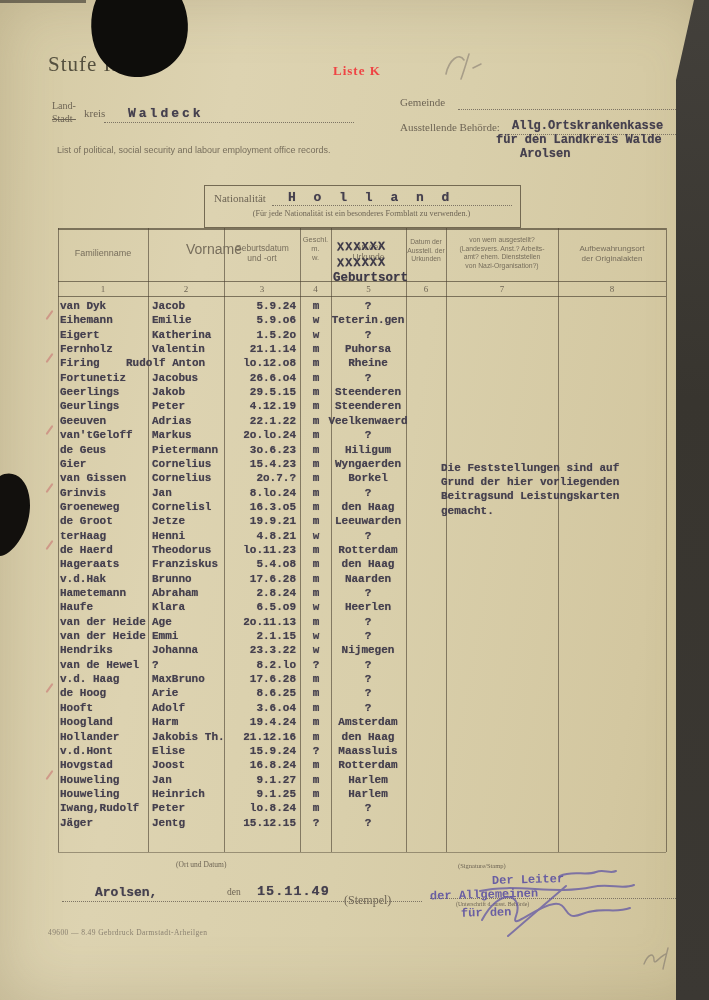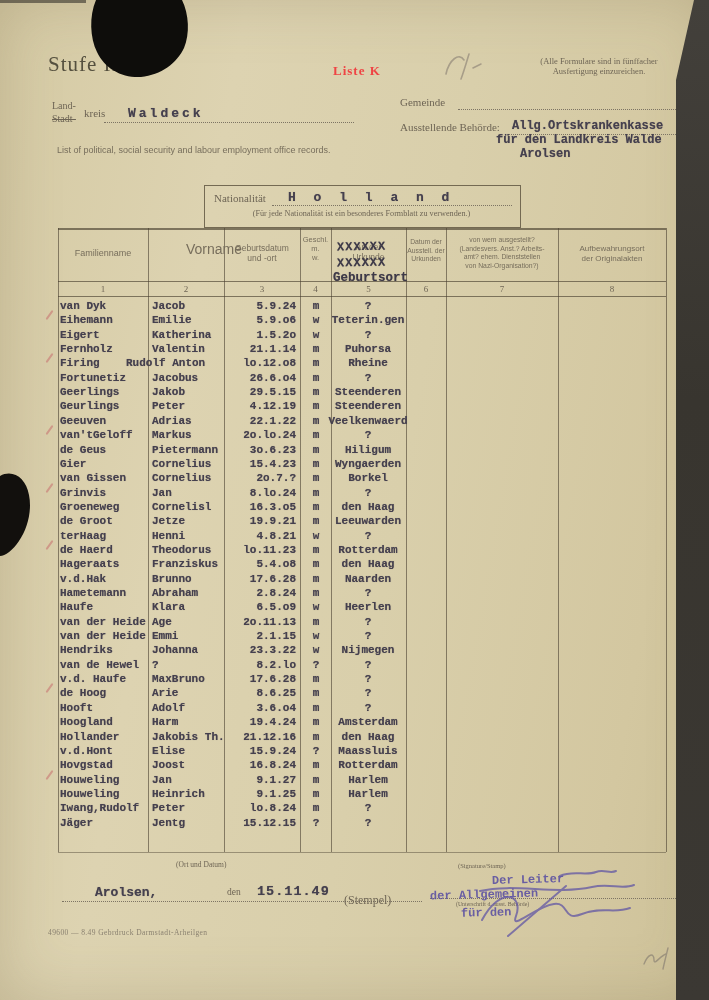--- a/index.html
+++ b/index.html
@@ -34,22 +34,20 @@
   svg{display:block;}
 </style>
 </head>
 <body>
 
 <div id="scan">
   <div id="paper"></div>
 
   <div class="abs printed" style="left:48px;top:52px;font-size:21px;letter-spacing:1px;color:#55503f;">Stufe III</div>
   <div class="abs printed" style="left:333px;top:63px;font-size:13px;font-weight:bold;letter-spacing:1px;color:#ef4444;">Liste K</div>
-  <div class="abs printed ml" style="left:518px;top:56px;width:162px;font-size:8.5px;line-height:10px;text-align:center;">(Alle Formulare sind in fünffacher
-Ausfertigung einzureichen.</div>
 
   <div class="abs printed" style="left:52px;top:100px;font-size:10px;">Land-</div>
   <div class="abs printed strike" style="left:52px;top:113px;font-size:10px;">Stadt-</div>
   <div class="abs printed" style="left:84px;top:107px;font-size:11px;">kreis</div>
   <div class="abs dotted" style="left:104px;top:121px;width:250px;"></div>
   <div class="abs typed" style="left:128px;top:106px;font-size:13px;letter-spacing:3px;">Waldeck</div>
 
   <div class="abs printed" style="left:400px;top:96px;font-size:11px;">Gemeinde</div>
   <div class="abs dotted" style="left:458px;top:108px;width:218px;"></div>
 
@@ -317,21 +315,21 @@
       <div class="trow typed" style="top: 358.75px;">
 
       <span class="c-name">van de Hewel</span>
       <span class="c-vor">?</span>
       <span class="c-dat">8.2.lo</span>
       <span class="c-sex">?</span>
       <span class="c-ort">?</span>
     </div>
       <div class="trow typed" style="top: 373.1px;">
 
-      <span class="c-name">v.d. Haufe</span>
+      <span class="c-name">v.d. Haag</span>
       <span class="c-vor">MaxBruno</span>
       <span class="c-dat">17.6.28</span>
       <span class="c-sex">m</span>
       <span class="c-ort">?</span>
     </div>
       <div class="trow typed" style="top: 387.45px;">
       <span class="tick" style="display: block;"></span>
       <span class="c-name">de Hoog</span>
       <span class="c-vor">Arie</span>
       <span class="c-dat">8.6.25</span>
@@ -405,20 +403,24 @@
       <div class="trow typed" style="top: 516.6px;">
 
       <span class="c-name">Jäger</span>
       <span class="c-vor">Jentg</span>
       <span class="c-dat">15.12.15</span>
       <span class="c-sex">?</span>
       <span class="c-ort">?</span>
     </div>
     </div>
 
+  <div class="abs typed ml" style="left:441px;top:461px;font-size:11px;line-height:14.2px;">Die Feststellungen sind auf
+Grund der hier vorliegenden
+Beitragsund Leistungskarten
+gemacht.</div>
 
   <div class="abs printed" style="left:176px;top:860px;font-size:7.5px;">(Ort und Datum)</div>
   <div class="abs dotted" style="left:62px;top:900px;width:360px;"></div>
   <div class="abs typed" style="left:95px;top:885px;font-size:13px;">Arolsen,</div>
   <div class="abs printed" style="left:227px;top:887px;font-size:9.5px;">den</div>
   <div class="abs typed" style="left:257px;top:884px;font-size:13.5px;letter-spacing:1px;">15.11.49</div>
   <div class="abs printed" style="left:344px;top:893px;font-size:12px;">(Stempel)</div>
 
   <div class="abs printed" style="left:458px;top:862px;font-size:6.5px;">(Signature/Stamp)</div>
   <div class="abs dotted" style="left:430px;top:897px;width:246px;"></div>

